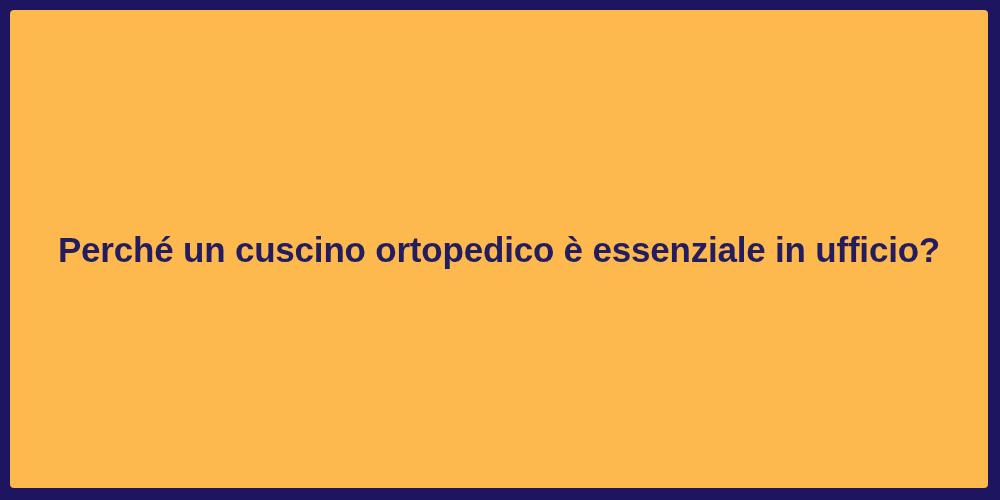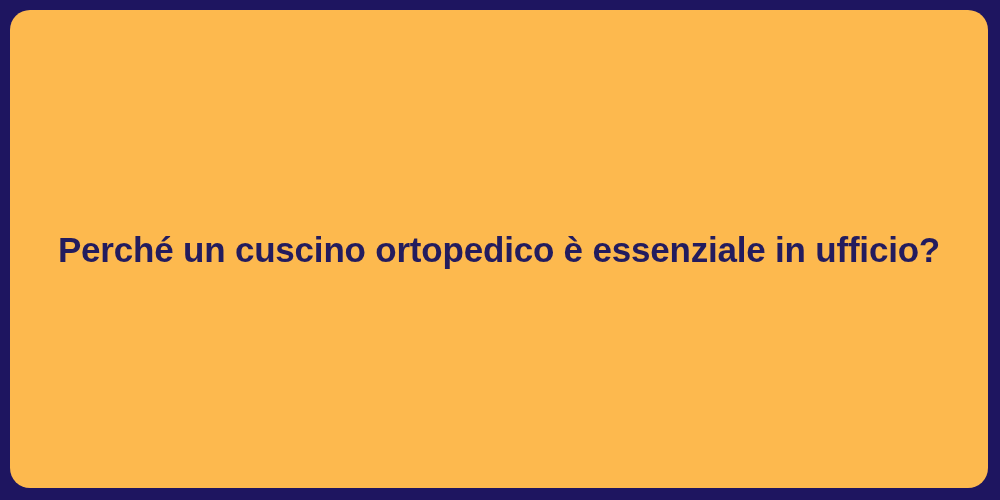--- a/index.html
+++ b/index.html
@@ -28,21 +28,21 @@
   }
 
   
   #banner-card {
     position: absolute;
     left: 10px;
     top: 10px;
     width: 978px;
     height: 478px;
     background: #fdb94e;
-    border-radius: 20px;
+    border-radius: 4px;
     box-sizing: border-box;
     display: flex;
     align-items: center;
     justify-content: center;
     overflow: hidden;
   }
 
   
   #heading-wrap {
     position: absolute;

